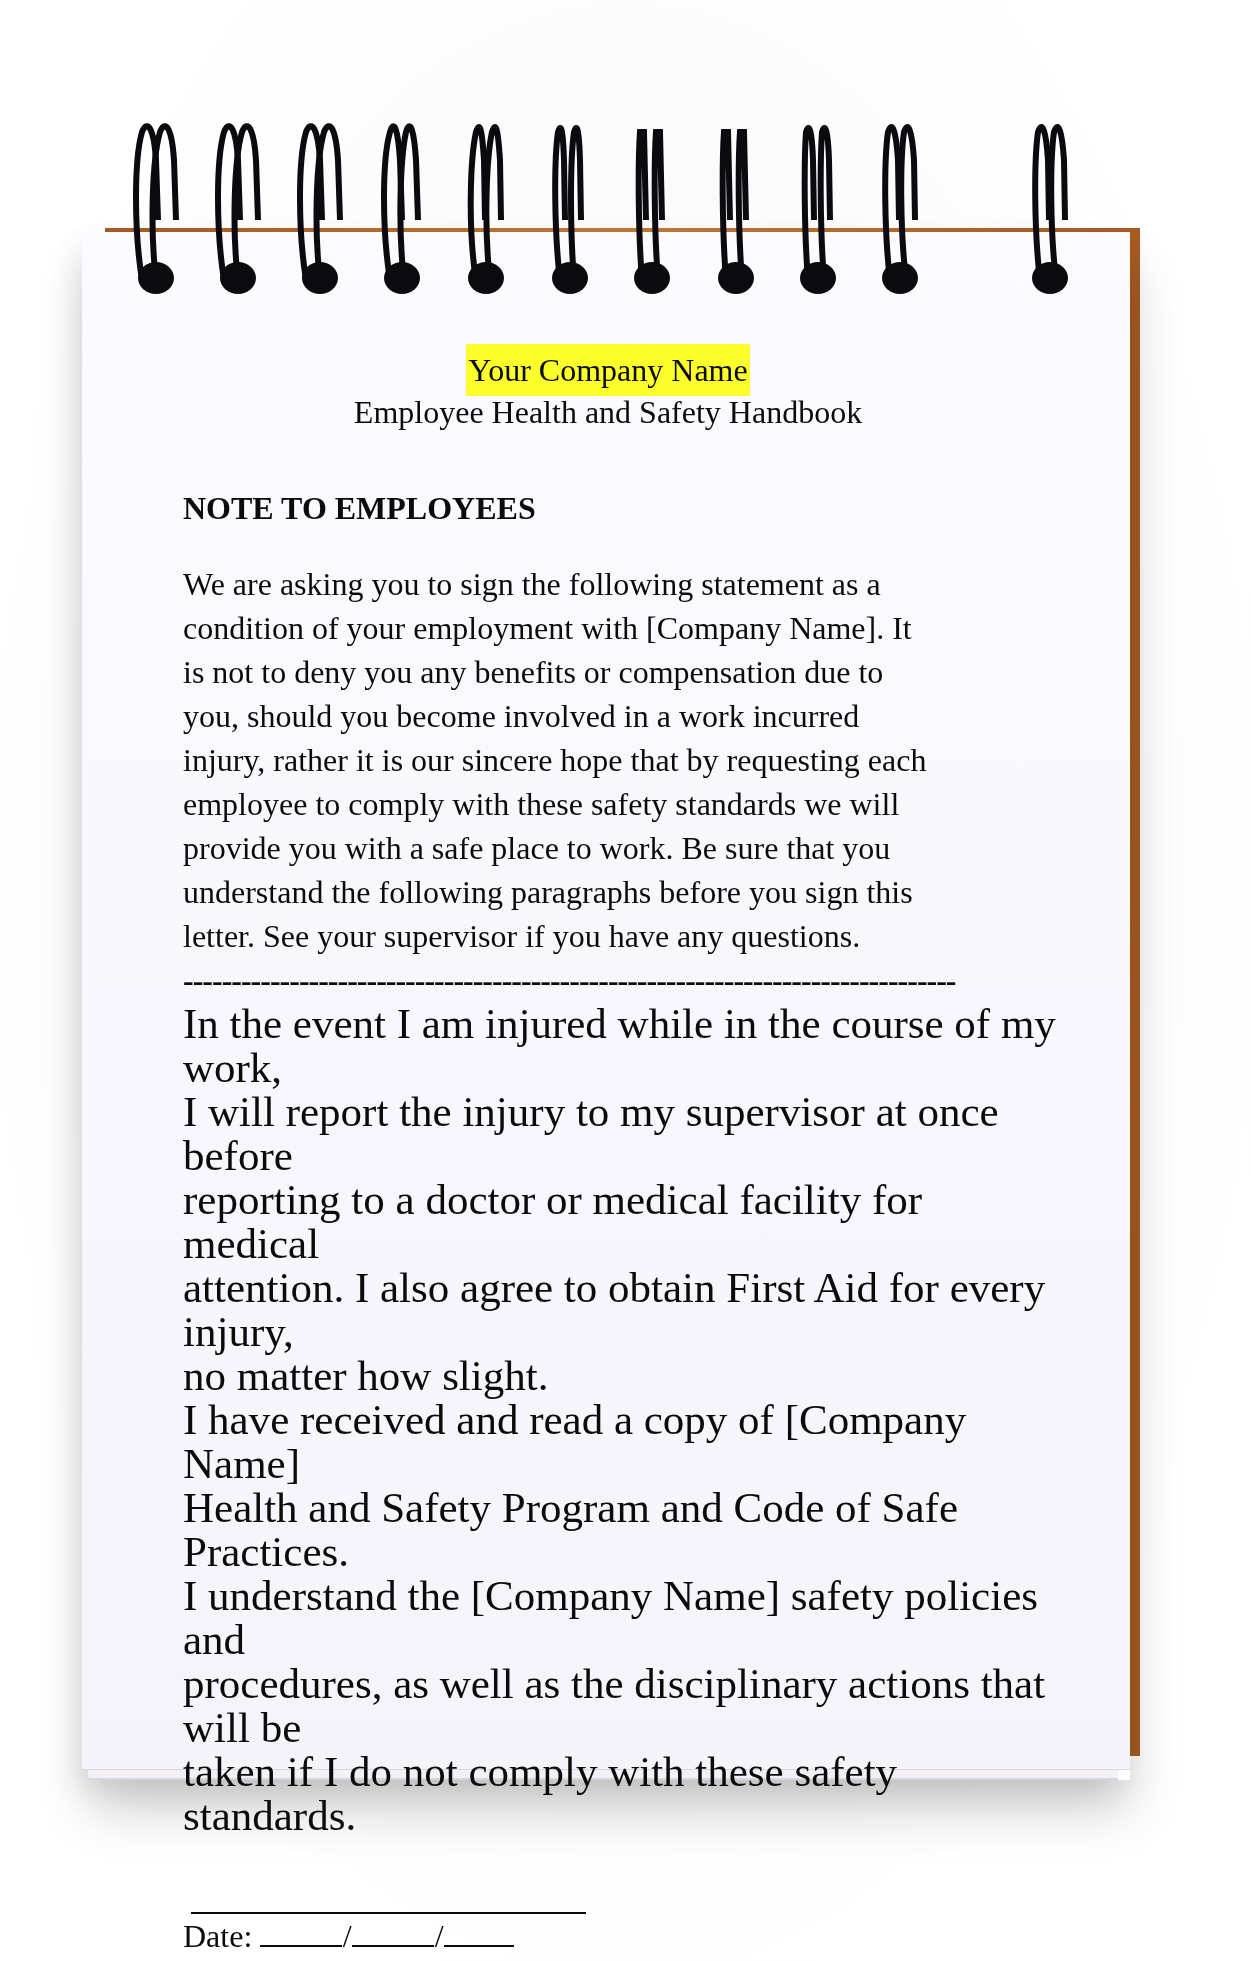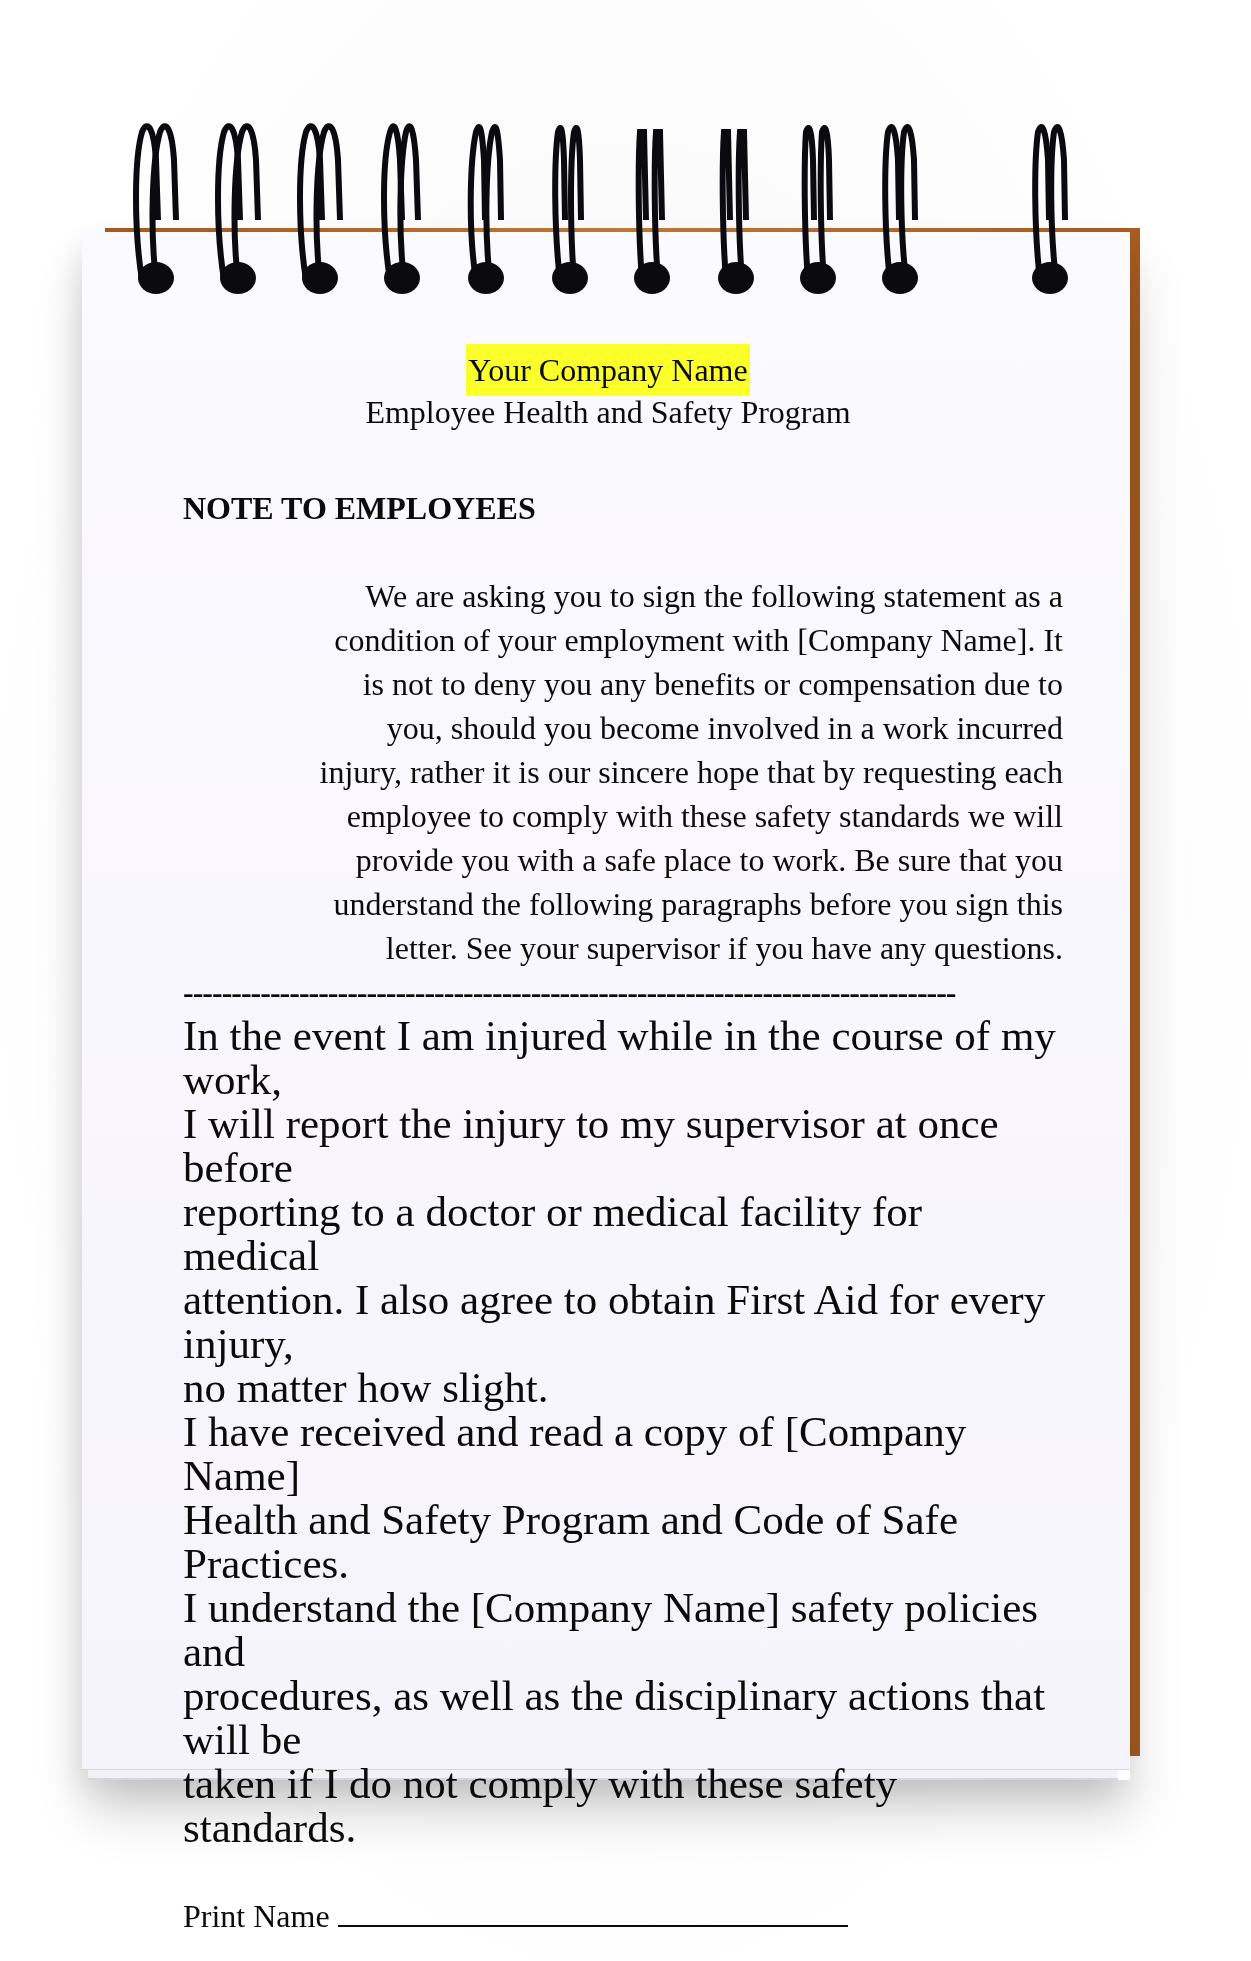--- a/index.html
+++ b/index.html
@@ -46,23 +46,22 @@
     font-size:32px; line-height:40px;
   }
   .company span { background:#fbff2a; padding:8px 2px;text-align:center; }
   .subtitle {
     font-size:32px; line-height:44px;
   }
   .heading {
     font-size:32px; font-weight:bold; margin-top:52px; line-height:44px;
   }
   .para {
-    font-size:32px; line-height:44px; margin-top:44px;
+    font-size:32px; line-height:44px; margin-top:32px;
     white-space:pre-line;
-    text-align:right;
   }
   .divider {
     font-size:32px; line-height:44px; font-weight:bold; letter-spacing:-1px;
     white-space:nowrap; overflow:hidden; width:835px;
   }
   .para2 {
     font-size:43px; line-height:44px; white-space:pre-line;
   }
   .form { margin-top:44px; }
   .form-row {
@@ -160,21 +159,21 @@
         <path d="M36 160 C30 110 30 40 34 12 C38 0 42 10 44 40 L45 100" fill="none" stroke="#0a0a0f" stroke-width="6"></path>
         <ellipse cx="30" cy="158" rx="18" ry="16" fill="#0a0a0f"></ellipse>
       </svg>
   </div>
 </div>
 
 <div class="content">
   <div class="center company">
     <span>Your Company Name</span>
   </div>
-  <div class="center subtitle">Employee Health and Safety Program</div>
+  <div class="center subtitle">Employee Health and Safety Handbook</div>
 
   <div class="heading">NOTE TO EMPLOYEES</div>
 
   <div class="para">We are asking you to sign the following statement as a
 condition of your employment with [Company Name]. It
 is not to deny you any benefits or compensation due to
 you, should you become involved in a work incurred
 injury, rather it is our sincere hope that by requesting each
 employee to comply with these safety standards we will
 provide you with a safe place to work. Be sure that you
@@ -188,24 +187,20 @@
 reporting to a doctor or medical facility for medical
 attention. I also agree to obtain First Aid for every injury,
 no matter how slight.
 I have received and read a copy of [Company Name]
 Health and Safety Program and Code of Safe Practices.
 I understand the [Company Name] safety policies and
 procedures, as well as the disciplinary actions that will be
 taken if I do not comply with these safety standards.</div>
 
   <div class="form">
-    <div class="form-row">
-      <span>Print Name</span>
-      <span class="blank" style="width:510px"></span>
-    </div>
     <div class="form-row">
       <span class="blank" style="width:395px"></span>
     </div>
     <div class="form-row">
       <span>Date:</span>
       <span class="blank" style="width:82px"></span>
       <span class="slash">/</span>
       <span class="blank" style="width:82px;margin-left:0"></span>
       <span class="slash">/</span>
       <span class="blank" style="width:70px;margin-left:0"></span>

